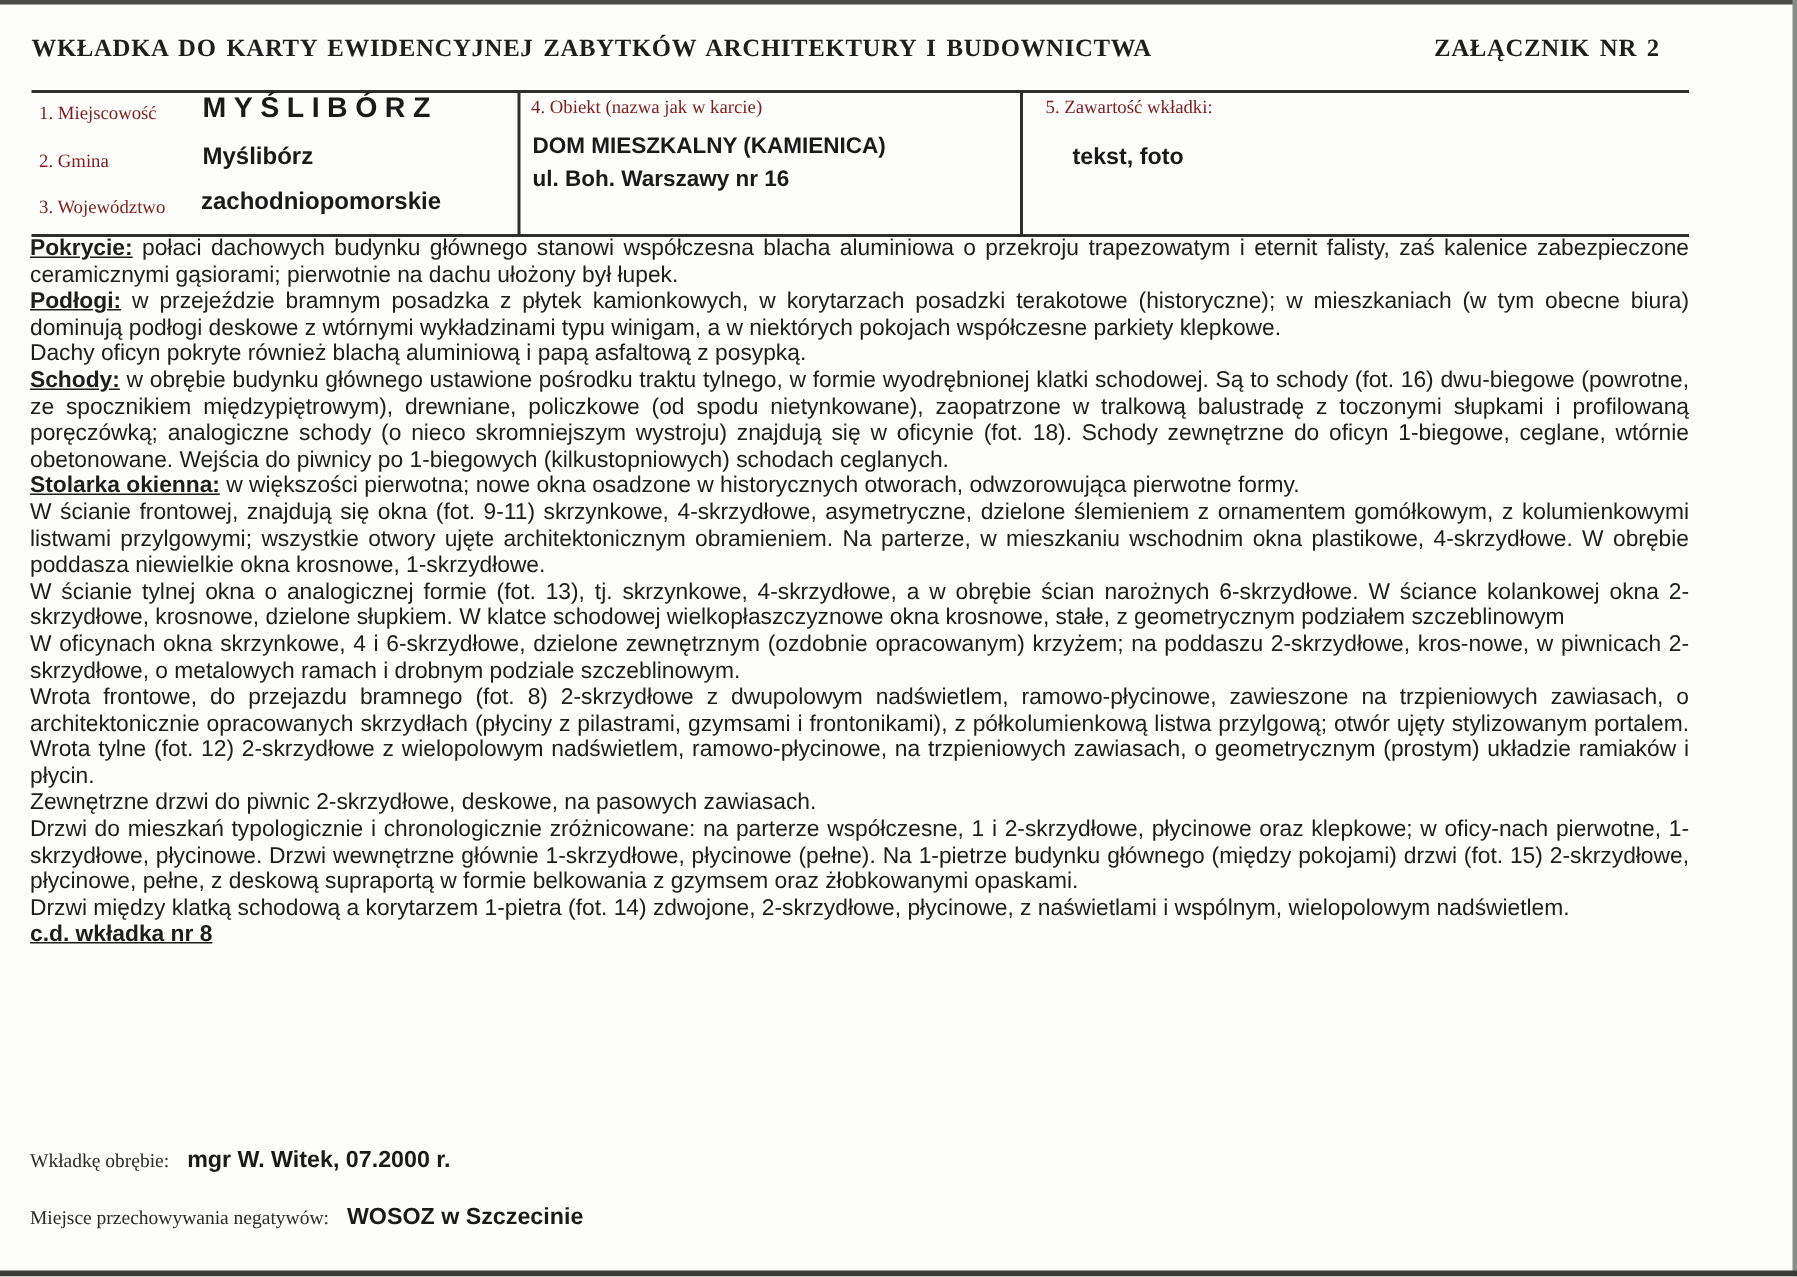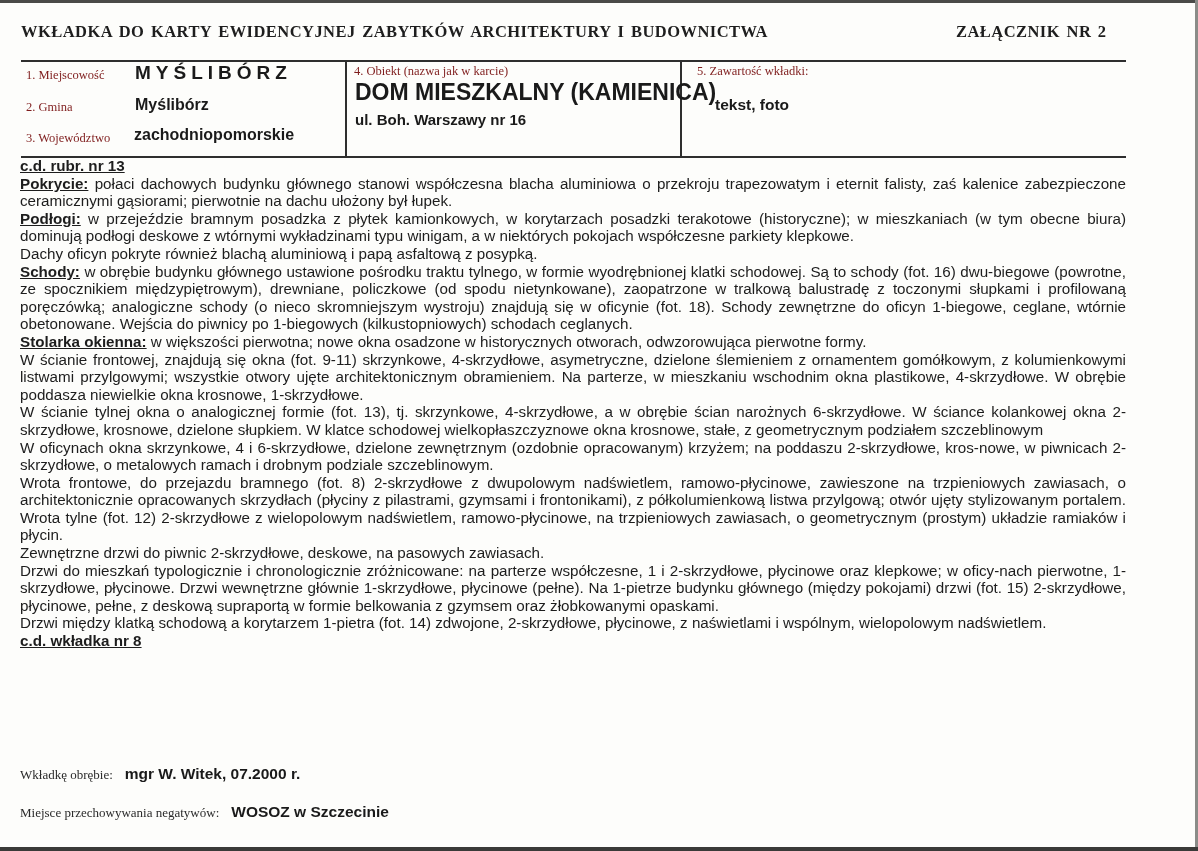--- a/index.html
+++ b/index.html
@@ -65,31 +65,30 @@
 
   <span class="small-label serif" style="left:26px; top:100px;">2. Gmina</span>
   <span class="bold-val sans" style="left:135px; top:96px; font-size:16px;">Myślibórz</span>
 
   <span class="small-label serif" style="left:26px; top:131px;">3. Województwo</span>
   <span class="bold-val sans" style="left:134px; top:126px; font-size:16px;">zachodniopomorskie</span>
 </section>
 
 <section>
   <span class="small-label serif" style="left:354px; top:64px;">4. Obiekt (nazwa jak w karcie)</span>
-  <span class="bold-val sans" style="left:355px; top:79px; font-size:23px;">DOM MIESZKALNY (KAMIENICA)</span>
+  <span class="bold-val sans" style="left:355px; top:89px; font-size:15px;">DOM MIESZKALNY (KAMIENICA)</span>
   <span class="bold-val sans" style="left:355px; top:111px; font-size:15px;">ul. Boh. Warszawy nr 16</span>
 </section>
 
 <section>
   <span class="small-label serif" style="left:697px; top:64px;">5. Zawartość wkładki:</span>
   <span class="bold-val sans" style="left:715px; top:96px; font-size:15.5px;">tekst, foto</span>
 </section>
 
 <article class="body-text sans">
-  <p><span class="u-head">c.d. rubr. nr 13</span></p>
   <p><span class="u-head">Pokrycie:</span><span> połaci dachowych budynku głównego stanowi współczesna blacha aluminiowa o przekroju trapezowatym i eternit falisty, zaś kalenice zabezpieczone ceramicznymi gąsiorami; pierwotnie na dachu ułożony był łupek.</span></p>
   <p><span class="u-head">Podłogi:</span><span> w przejeździe bramnym posadzka z płytek kamionkowych, w korytarzach posadzki terakotowe (historyczne); w mieszkaniach (w tym obecne biura) dominują podłogi deskowe z wtórnymi wykładzinami typu winigam, a w niektórych pokojach współczesne parkiety klepkowe.</span></p>
   <p><span>Dachy oficyn pokryte również blachą aluminiową i papą asfaltową z posypką.</span></p>
   <p><span class="u-head">Schody:</span><span> w obrębie budynku głównego ustawione pośrodku traktu tylnego, w formie wyodrębnionej klatki schodowej. Są to schody (fot. 16) dwu-biegowe (powrotne, ze spocznikiem międzypiętrowym), drewniane, policzkowe (od spodu nietynkowane), zaopatrzone w tralkową balustradę z toczonymi słupkami i profilowaną poręczówką; analogiczne schody (o nieco skromniejszym wystroju) znajdują się w oficynie (fot. 18). Schody zewnętrzne do oficyn 1-biegowe, ceglane, wtórnie obetonowane. Wejścia do piwnicy po 1-biegowych (kilkustopniowych) schodach ceglanych.</span></p>
   <p><span class="u-head">Stolarka okienna:</span><span> w większości pierwotna; nowe okna osadzone w historycznych otworach, odwzorowująca pierwotne formy.</span></p>
   <p><span>W  ścianie frontowej, znajdują się okna (fot. 9-11) skrzynkowe, 4-skrzydłowe, asymetryczne, dzielone ślemieniem z ornamentem gomółkowym, z kolumienkowymi listwami przylgowymi; wszystkie otwory ujęte architektonicznym obramieniem. Na parterze, w mieszkaniu wschodnim okna plastikowe, 4-skrzydłowe. W obrębie poddasza niewielkie okna krosnowe, 1-skrzydłowe.</span></p>
   <p><span>W ścianie tylnej okna o analogicznej formie (fot. 13), tj. skrzynkowe, 4-skrzydłowe, a w obrębie ścian narożnych 6-skrzydłowe. W ściance kolankowej okna 2-skrzydłowe, krosnowe, dzielone słupkiem. W klatce schodowej wielkopłaszczyznowe okna krosnowe, stałe, z geometrycznym podziałem szczeblinowym</span></p>
   <p><span>W oficynach okna skrzynkowe, 4 i 6-skrzydłowe, dzielone zewnętrznym (ozdobnie opracowanym) krzyżem; na poddaszu 2-skrzydłowe, kros-nowe, w piwnicach 2-skrzydłowe, o metalowych ramach i drobnym podziale szczeblinowym.</span></p>
   <p><span>Wrota frontowe, do przejazdu bramnego (fot. 8) 2-skrzydłowe z dwupolowym nadświetlem, ramowo-płycinowe, zawieszone na trzpieniowych zawiasach, o architektonicznie opracowanych skrzydłach (płyciny z pilastrami, gzymsami i frontonikami), z półkolumienkową listwa przylgową; otwór ujęty stylizowanym portalem. Wrota tylne (fot. 12) 2-skrzydłowe z wielopolowym nadświetlem, ramowo-płycinowe, na trzpieniowych zawiasach, o geometrycznym (prostym) układzie ramiaków i płycin.</span></p>
   <p><span>Zewnętrzne drzwi do piwnic 2-skrzydłowe, deskowe, na pasowych zawiasach.</span></p>

